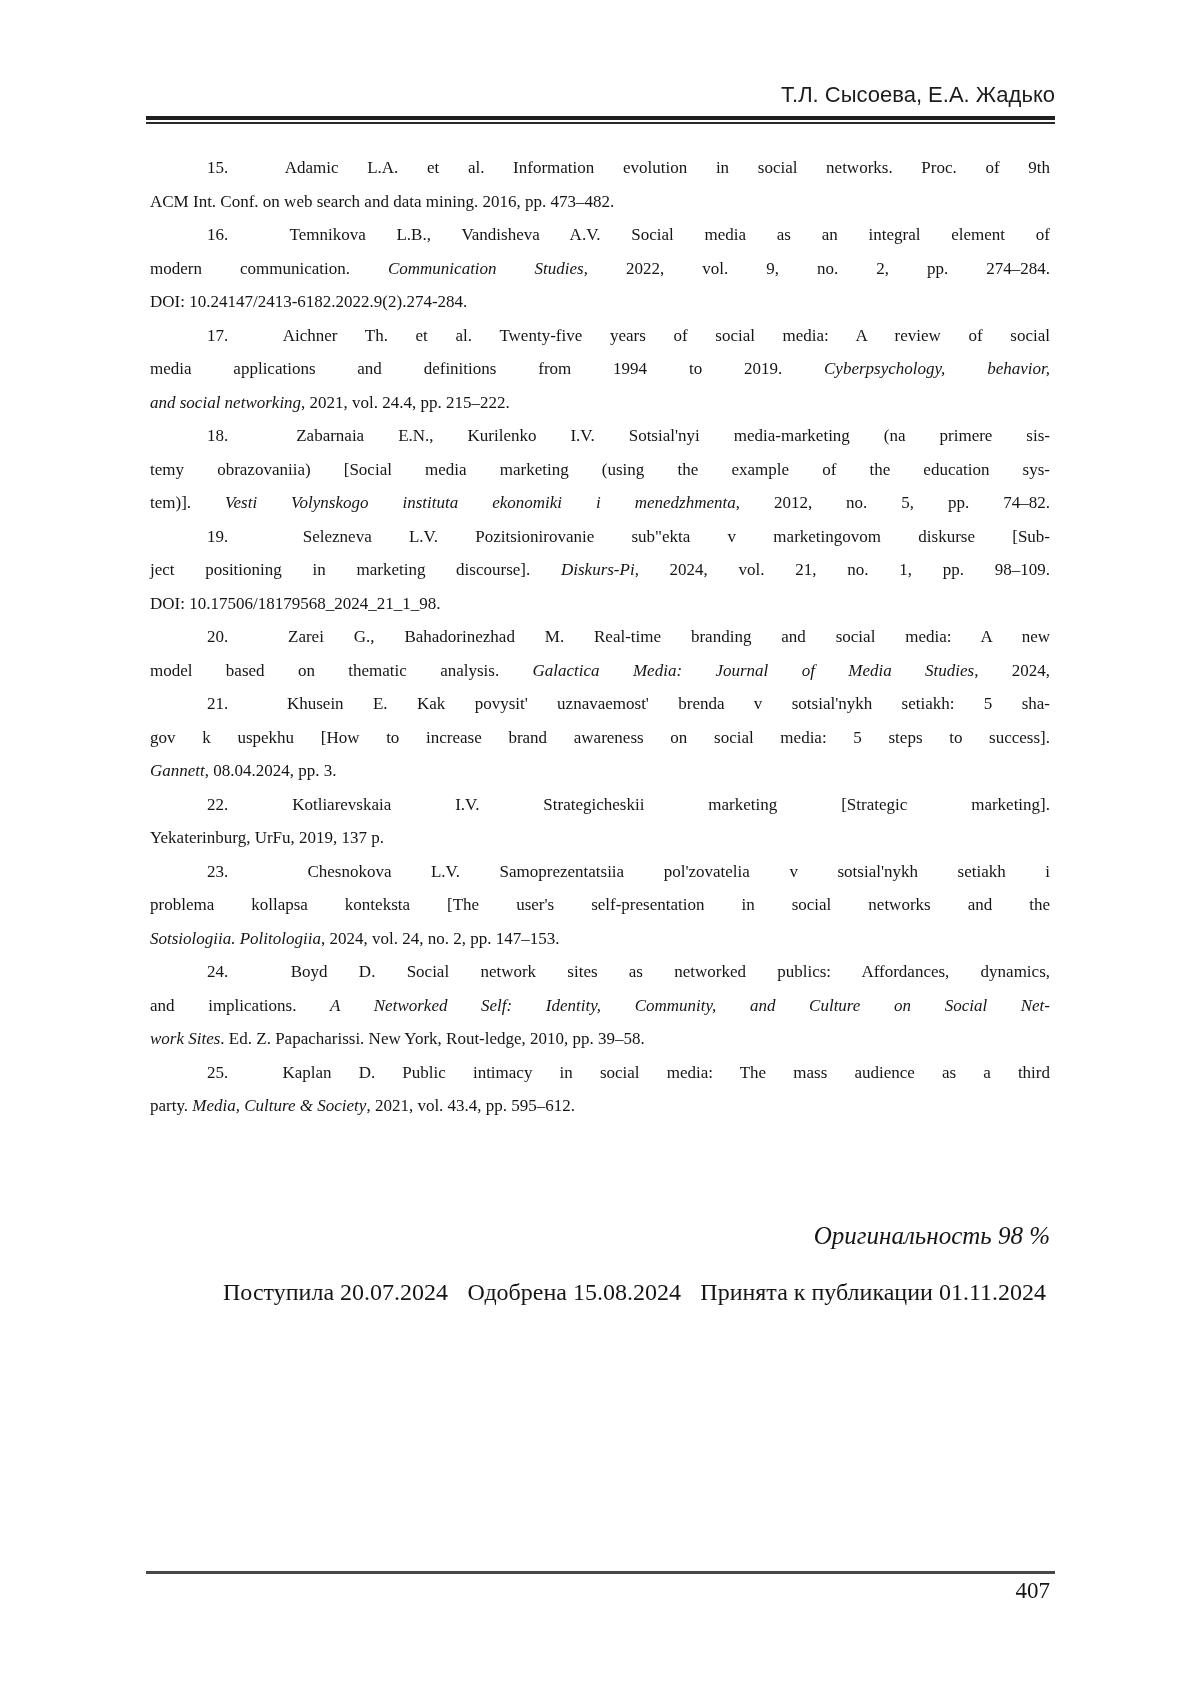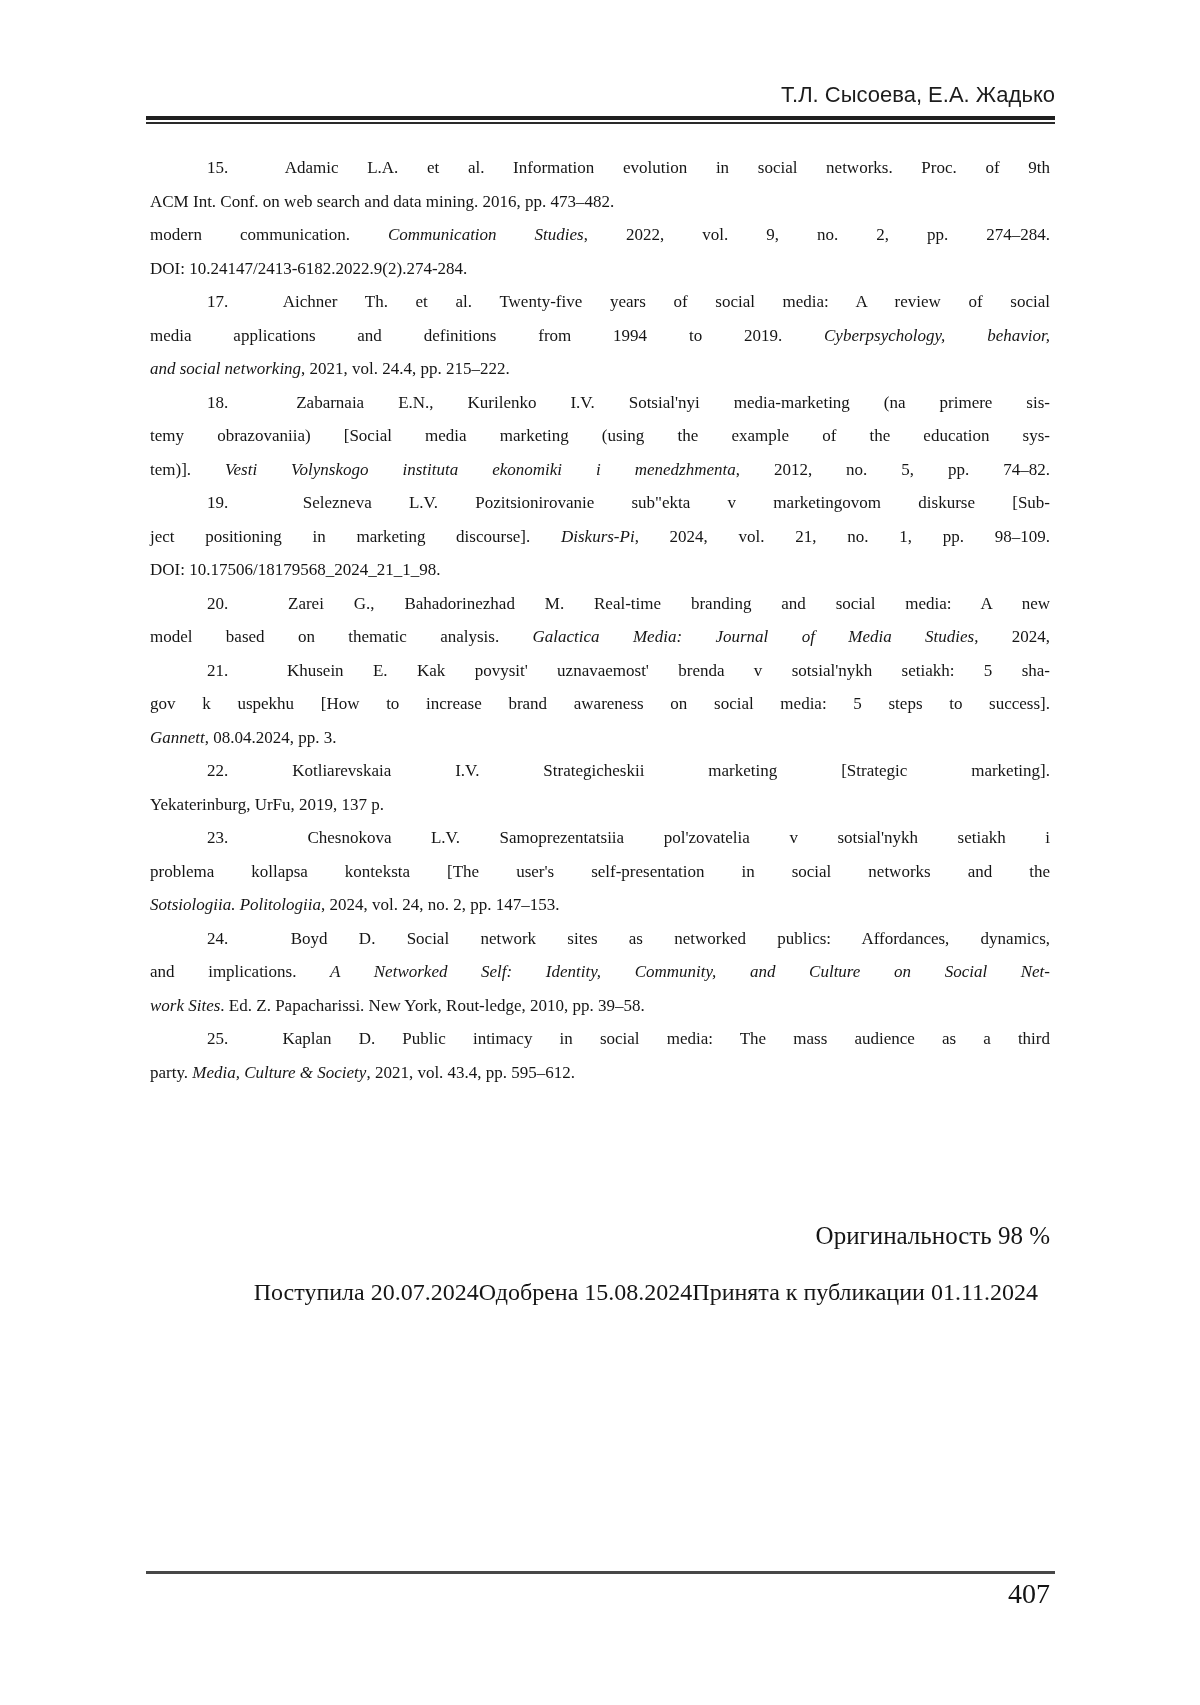--- a/index.html
+++ b/index.html
@@ -50,48 +50,49 @@
   .refs .line.j { text-align: justify; text-align-last: justify; }
   .refs .line.ind { text-indent: 57px; }
   .it { font-style: italic; }
   
   .originality {
     position: absolute;
     top: 1222px;
     left: 0;
     right: 0;
     text-align: right;
+    font-style: italic;
     font-size: 25px;
     white-space: nowrap;
   }
   
   .dates {
     position: absolute;
     top: 1279px;
     left: 73px;
-    right: 12px;
+    right: 4px;
     display: flex;
-    justify-content: flex-end;
+    justify-content: space-between;
     font-size: 24px;
     white-space: nowrap;
   }
   
   .rule-single {
     position: absolute;
     top: 1571px;
     left: -4px;
     right: -5px;
     height: 3px;
     background: #474747;
   }
   .pagenum {
     position: absolute;
     top: 1578px;
     right: 0;
-    font-size: 28px;
+    font-size: 23px;
     color: #141414;
   }
 </style>
 </head>
 <body>
 
 <div class="sheet">
   <div class="content">
 
     <div class="authors">Т.Л. Сысоева, Е.А. Жадько</div>
@@ -100,20 +101,21 @@
       <div class="rl1"></div>
       <div class="rl2"></div>
     </div>
 
     <div class="refs" id="refs">
         <div class="ref">
           <div class="line j ind"><span>15.&nbsp; Adamic L.A. et al. Information evolution in social networks. Proc. of 9th</span></div>
           <div class="line"><span>ACM Int. Conf. on web search and data mining. 2016, pp. 473–482.</span></div>
         </div>
         <div class="ref">
+          <div class="line j ind"><span>16.&nbsp; Temnikova L.B., Vandisheva A.V. Social media as an integral element of</span></div>
           <div class="line j"><span>modern communication. </span><span class="it">Communication Studies</span><span>, 2022, vol. 9, no. 2, pp. 274–284.</span></div>
           <div class="line"><span>DOI: 10.24147/2413-6182.2022.9(2).274-284.</span></div>
         </div>
         <div class="ref">
           <div class="line j ind"><span>17.&nbsp; Aichner Th. et al. Twenty-five years of social media: A review of social</span></div>
           <div class="line j"><span>media applications and definitions from 1994 to 2019. </span><span class="it">Cyberpsychology, behavior,</span></div>
           <div class="line"><span class="it">and social networking</span><span>, 2021, vol. 24.4, pp. 215–222.</span></div>
         </div>
         <div class="ref">
           <div class="line j ind"><span>18.&nbsp; Zabarnaia E.N., Kurilenko I.V. Sotsial'nyi media-marketing (na primere sis-</span></div>

